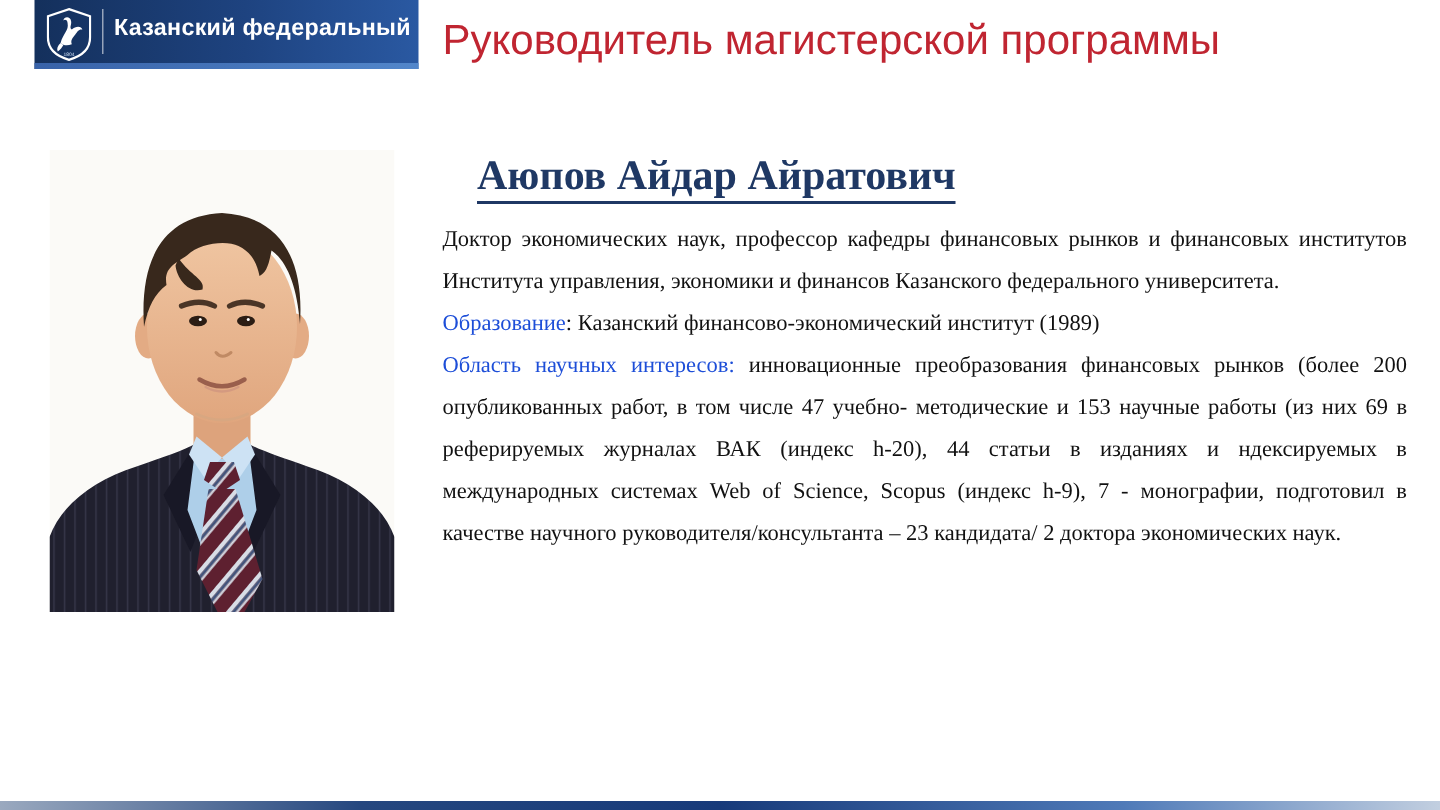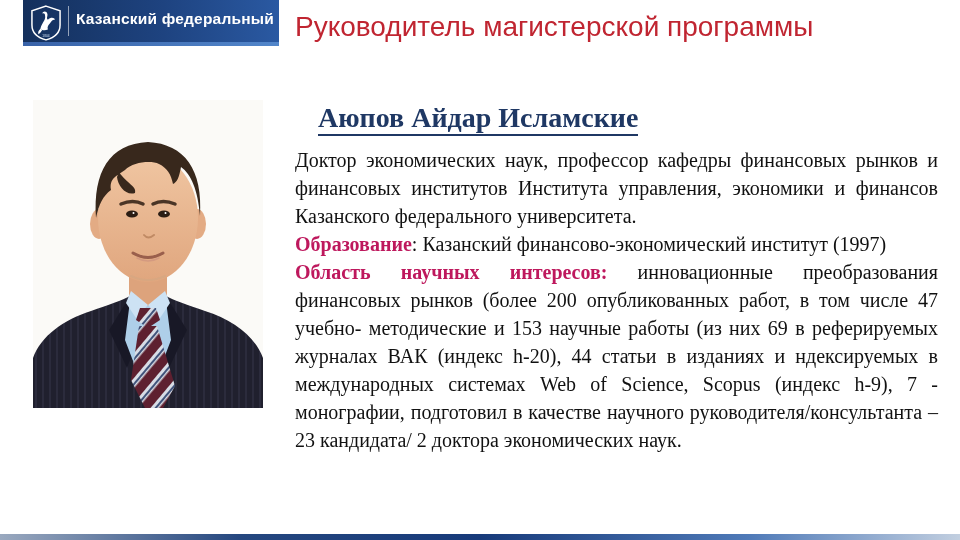--- a/index.html
+++ b/index.html
@@ -34,24 +34,24 @@
   
   .person-name{
     position:absolute;left:318px;top:102px;
     font-family:"Liberation Serif",serif;font-weight:bold;font-size:28px;
     color:#1f3864;
   }
   .person-name span{border-bottom:2px solid #1f3864;padding-bottom:1px;}
   
   .bio{
     position:absolute;left:295px;top:146px;width:643px;
-    font-size:20px;line-height:28px;color:#111111;text-align:justify;
+    font-size:15px;line-height:28px;color:#111111;text-align:justify;
   }
   .bio p{margin:0;}
-  .label-blue{color:#be185d;font-weight:bold;}
+  .label-blue{color:#1d4ed8;font-weight:normal;}
   
   .footer-bar{
     position:absolute;left:0;bottom:0;width:960px;height:6px;
     background:linear-gradient(90deg,#9aa9bf 0%,#25477f 25%,#173a7a 50%,#4f7ab8 78%,#c2cfe0 100%);
   }
 </style>
 </head>
 <body>
 
 <div class="slide">
@@ -126,29 +126,29 @@
       <path d="M98 193 L115 206 L132 193 L138 240 L115 300 L92 240 Z" fill="#aecfe9"></path>
       <path d="M98 191 L115 205 L103 218 L93 203 Z" fill="#cde2f4"></path>
       <path d="M132 191 L115 205 L127 218 L137 203 Z" fill="#cde2f4"></path>
 
       <path d="M107 208 L123 208 L127 220 L115 228 L103 220 Z" fill="url(#tiep)"></path>
       <path d="M106 226 L124 226 L142 286 L130 308 L112 308 L98 280 Z" fill="url(#tiep)"></path>
     </svg>
   </div>
 
   <div class="person-name">
-    <span>Аюпов Айдар Исламские</span>
+    <span>Аюпов Айдар Айратович</span>
   </div>
 
   <div class="bio">
     <p>
       <span>Доктор экономических наук, профессор кафедры финансовых рынков и финансовых институтов Института управления, экономики и финансов Казанского федерального университета.</span>
     </p>
     <p>
-      <span class="label-blue">Образование</span><span>: Казанский финансово-экономический институт (1997)</span>
+      <span class="label-blue">Образование</span><span>: Казанский финансово-экономический институт (1989)</span>
     </p>
     <p>
       <span class="label-blue">Область научных интересов:</span><span> инновационные преобразования финансовых рынков (более 200 опубликованных работ, в том числе 47 учебно- методические и 153 научные работы (из них 69 в реферируемых журналах ВАК (индекс h-20), 44 статьи в изданиях и ндексируемых в международных системах Web of Science, Scopus (индекс h-9), 7 - монографии, подготовил в качестве научного руководителя/консультанта – 23 кандидата/ 2 доктора экономических наук.</span>
     </p>
   </div>
 
   <div class="footer-bar"></div>
 </div>
 
 </body></html>

